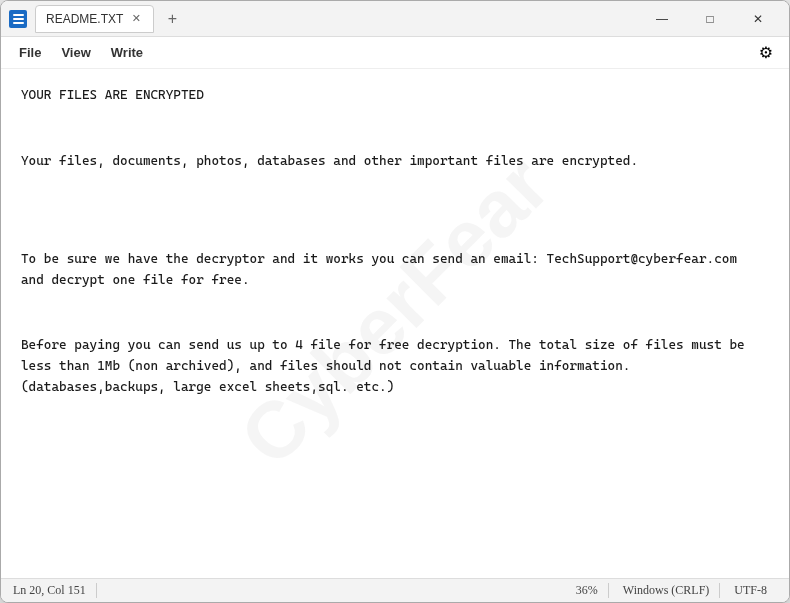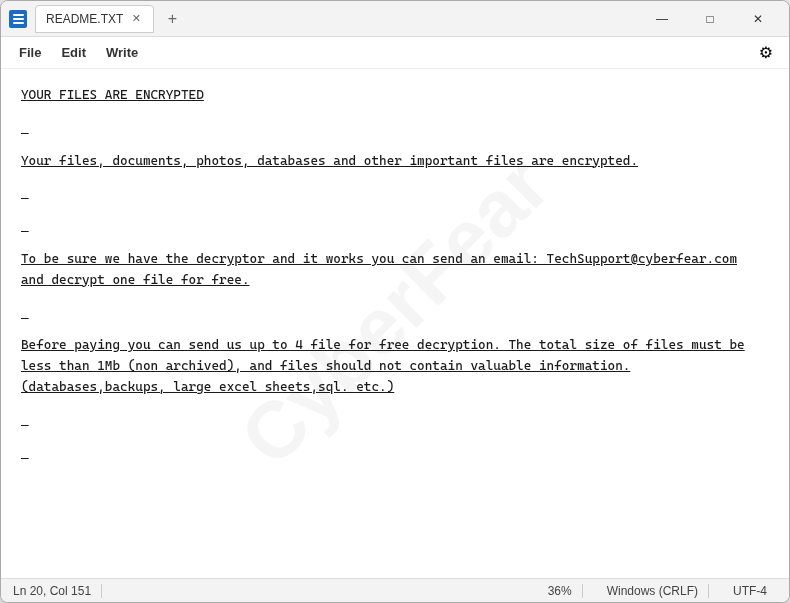--- a/index.html
+++ b/index.html
@@ -158,21 +158,20 @@
       font-size: 13px;
       line-height: 1.6;
       color: #1a1a1a;
       background: #ffffff;
       position: relative;
     }
     .content p {
       margin-bottom: 12px;
       white-space: pre-wrap;
       word-break: break-word;
-      text-decoration: underline;
     }
     .content p:last-child { margin-bottom: 0; }
     
     .watermark {
       position: absolute;
       top: 50%;
       left: 50%;
       transform: translate(-50%, -60%) rotate(-45deg);
       font-size: 80px;
       color: rgba(200,200,200,0.18);
@@ -191,21 +190,22 @@
     .status-bar {
       height: 24px;
       background: #f3f3f3;
       border-top: 1px solid #ddd;
       display: flex;
       align-items: center;
       padding: 0 12px;
       font-size: 12px;
       color: #444;
       flex-shrink: 0;
-      gap: 14px;
+      gap: 4px;
+      font-family: Liberation Serif, serif;
     }
     .status-item {
       padding: 0 10px;
       border-right: 1px solid #ccc;
     }
     .status-item:first-child { padding-left: 0; }
     .status-item:last-child { border-right: none; }
     .status-spacer { flex: 1; }
   </style>
 </head>
@@ -233,21 +233,21 @@
     <div class="title-bar-controls">
       <div class="ctrl-btn">—</div>
       <div class="ctrl-btn">□</div>
       <div class="ctrl-btn close">✕</div>
     </div>
   </div>
 
   <div class="menu-bar">
     <div class="menu-items">
       <div class="menu-item">File</div>
-      <div class="menu-item">Edit</div>
+      <div class="menu-item">View</div>
       <div class="menu-item">Write</div>
     </div>
     <div class="settings-icon">⚙</div>
   </div>
 
   <div class="content">
     <div class="watermark">CyberFear</div>
     <div class="content-text">
       <p>YOUR FILES ARE ENCRYPTED</p>
       <p>&nbsp;</p>
@@ -264,15 +264,15 @@
       <p>&nbsp;</p>
 
     </div>
   </div>
 
   <div class="status-bar">
     <div class="status-item">Ln 20, Col 151</div>
     <div class="status-spacer"></div>
     <div class="status-item">36%</div>
     <div class="status-item">Windows (CRLF)</div>
-    <div class="status-item">UTF-4</div>
+    <div class="status-item">UTF-8</div>
   </div>
 </div>
 
 </body></html>

